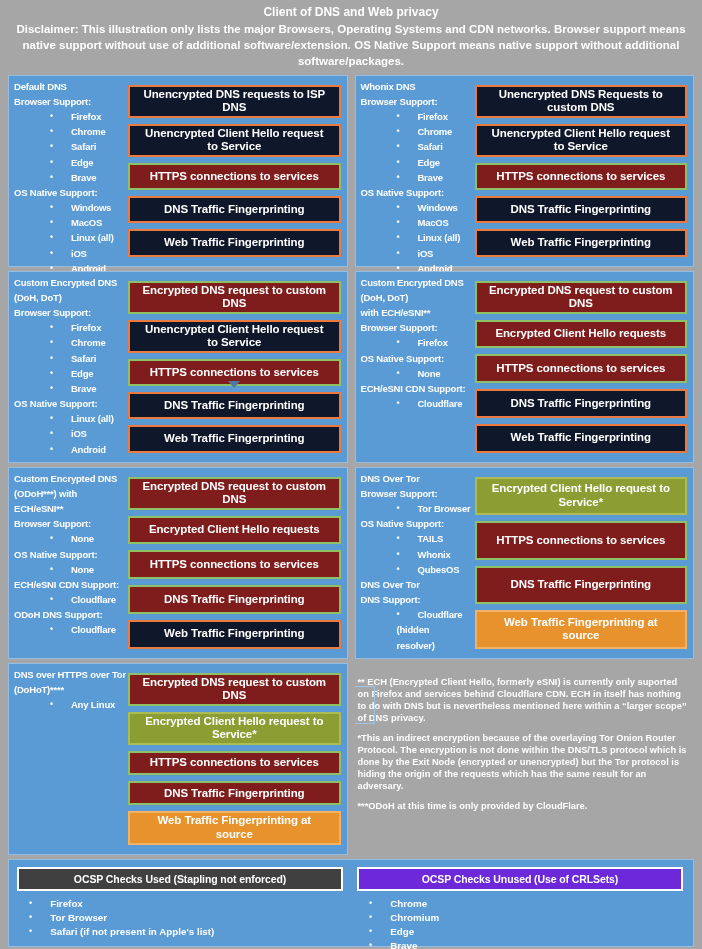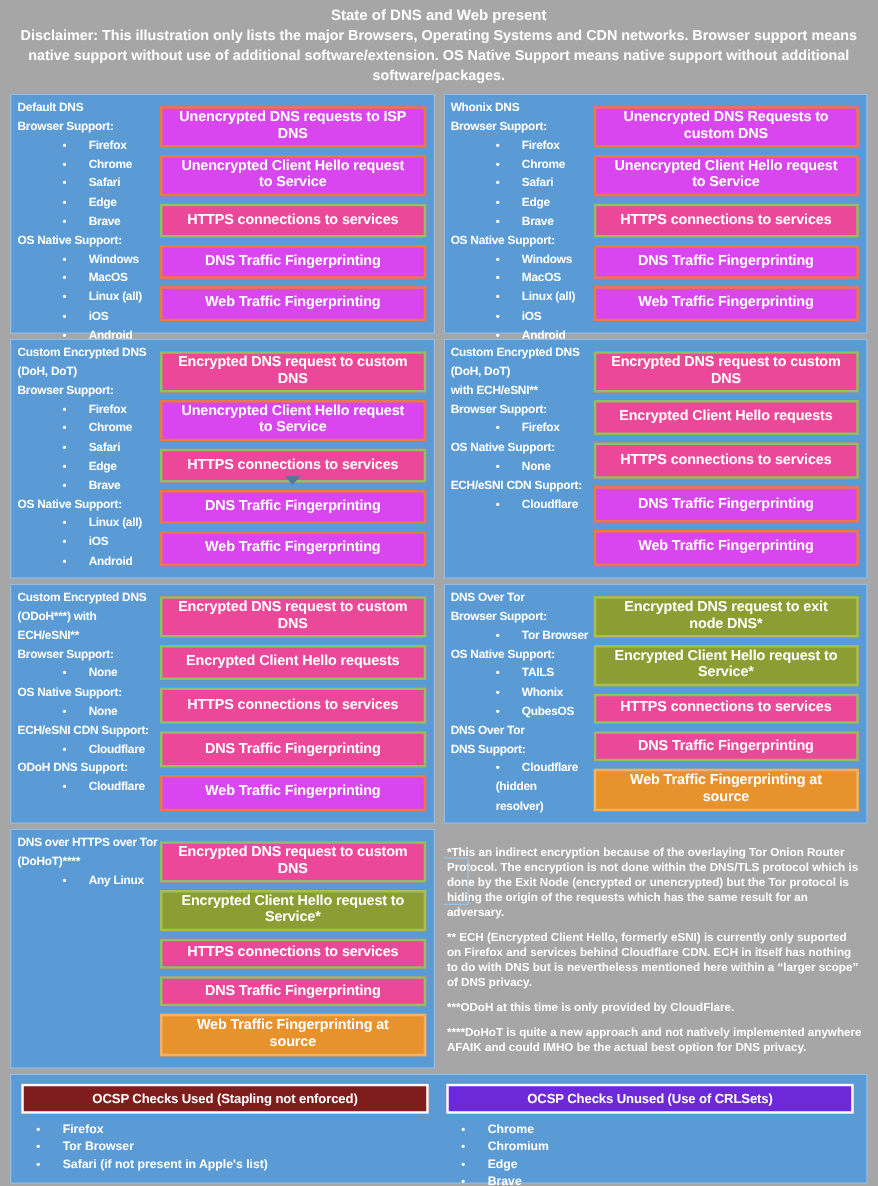--- a/index.html
+++ b/index.html
@@ -39,22 +39,22 @@
   .panel-bars{
     flex:1;display:flex;flex-direction:column;
     padding:9px 6px 9px 6px;gap:6px;position:relative;
   }
   .bar{
     flex:1;display:flex;align-items:center;justify-content:center;
     text-align:center;font-size:11.5px;line-height:1.18;
     padding:1px 10px;border:2px solid;box-sizing:border-box;
     letter-spacing:-0.1px;
   }
-  .bar-red{background:#d946ef;border-color:#EA7A40;}
-  .bar-green{background:#ec4899;border-color:#8FC063;}
+  .bar-red{background:#0f172a;border-color:#EA7A40;}
+  .bar-green{background:#7f1d1d;border-color:#8FC063;}
   .bar-olive{background:#8C9E33;border-color:#ABBC52;}
   .bar-orange{background:#E8922D;border-color:#F2B266;}
 
   .arrow-artifact{
     position:absolute;left:50%;top:109px;margin-left:-6px;
     width:0;height:0;
     border-left:6px solid transparent;border-right:6px solid transparent;
     border-top:7px solid #54779E;
   }
 
@@ -73,31 +73,31 @@
     grid-column:1 / 3;
     padding:7px 8px 3px 8px;
   }
   .ocsp-label{width:158px;flex:none;font-size:10px;padding-top:3px;letter-spacing:-0.2px;}
   .ocsp-group{flex:1;margin-right:14px;}
   .ocsp-group:last-child{margin-right:2px;}
   .ocsp-header{
     border:2px solid #FFFFFF;text-align:center;
     font-size:10.5px;padding:4px 2px;letter-spacing:-0.1px;
   }
-  .ocsp-orange{background:#7f1d1d;}
+  .ocsp-orange{background:#404040;}
   .ocsp-green{background:#6d28d9;}
   .ocsp-items{margin-top:6px;font-size:9.8px;line-height:1.45;}
   .ocsp-item{display:flex;}
   .ocsp-item .dot{margin-left:12px;margin-right:18px;flex:none;font-size:9px;}
 </style>
 </head>
 <body>
 
 <div class="header">
-  <div class="title">State of DNS and Web present</div>
+  <div class="title">Client of DNS and Web privacy</div>
   <div class="disclaimer">Disclaimer: This illustration only lists the major Browsers, Operating Systems and CDN networks. Browser support means native support without use of additional software/extension. OS Native Support means native support without additional software/packages.</div>
 </div>
 
 <div class="grid" id="grid">
 
   <div class="panel">
       <div class="panel-info">
         <div class="info-h">Default DNS</div>
         <div class="info-h">Browser Support:</div>
         <div class="info-b">
@@ -338,21 +338,20 @@
         </div>
         <div class="info-h">DNS Over Tor</div>
         <div class="info-h">DNS Support:</div>
         <div class="info-b">
           <span class="dot">•</span>
           <span>Cloudflare</span>
         </div>
         <div class="info-p">(hidden resolver)</div>
       </div>
       <div class="panel-bars">
-        <div class="bar bar-olive">Encrypted DNS request to exit node DNS*</div>
         <div class="bar bar-olive">Encrypted Client Hello request to Service*</div>
         <div class="bar bar-green">HTTPS connections to services</div>
         <div class="bar bar-green">DNS Traffic Fingerprinting</div>
         <div class="bar bar-orange">Web Traffic Fingerprinting at source</div>
       </div>
     </div>
     <div class="panel">
       <div class="panel-info">
         <div class="info-h">DNS over HTTPS over Tor</div>
         <div class="info-h">(DoHoT)****</div>
@@ -364,24 +363,23 @@
       <div class="panel-bars">
         <div class="bar bar-green">Encrypted DNS request to custom DNS</div>
         <div class="bar bar-olive">Encrypted Client Hello request to Service*</div>
         <div class="bar bar-green">HTTPS connections to services</div>
         <div class="bar bar-green">DNS Traffic Fingerprinting</div>
         <div class="bar bar-orange">Web Traffic Fingerprinting at source</div>
       </div>
     </div>
     <div class="footnotes" id="footnotes">
     <div class="fn-box"></div>
-  <p>*This an indirect encryption because of the overlaying Tor Onion Router Protocol. The encryption is not done within the DNS/TLS protocol which is done by the Exit Node (encrypted or unencrypted) but the Tor protocol is hiding the origin of the requests which has the same result for an adversary.</p>
-      <p>** ECH (Encrypted Client Hello, formerly eSNI) is currently only suported on Firefox and services behind Cloudflare CDN. ECH in itself has nothing to do with DNS but is nevertheless mentioned here within a “larger scope” of DNS privacy.</p>
+  <p>** ECH (Encrypted Client Hello, formerly eSNI) is currently only suported on Firefox and services behind Cloudflare CDN. ECH in itself has nothing to do with DNS but is nevertheless mentioned here within a “larger scope” of DNS privacy.</p>
+      <p>*This an indirect encryption because of the overlaying Tor Onion Router Protocol. The encryption is not done within the DNS/TLS protocol which is done by the Exit Node (encrypted or unencrypted) but the Tor protocol is hiding the origin of the requests which has the same result for an adversary.</p>
       <p>***ODoH at this time is only provided by CloudFlare.</p>
-      <p>****DoHoT is quite a new approach and not natively implemented anywhere AFAIK and could IMHO be the actual best option for DNS privacy.</p>
     </div>
 
   <div class="panel panel-bottom">
     <div class="ocsp-group">
       <div class="ocsp-header ocsp-orange">OCSP Checks Used (Stapling not enforced)</div>
       <div class="ocsp-items" id="ocsp-items-0">
           <div class="ocsp-item">
             <span class="dot">•</span>
             <span>Firefox</span>
           </div>

